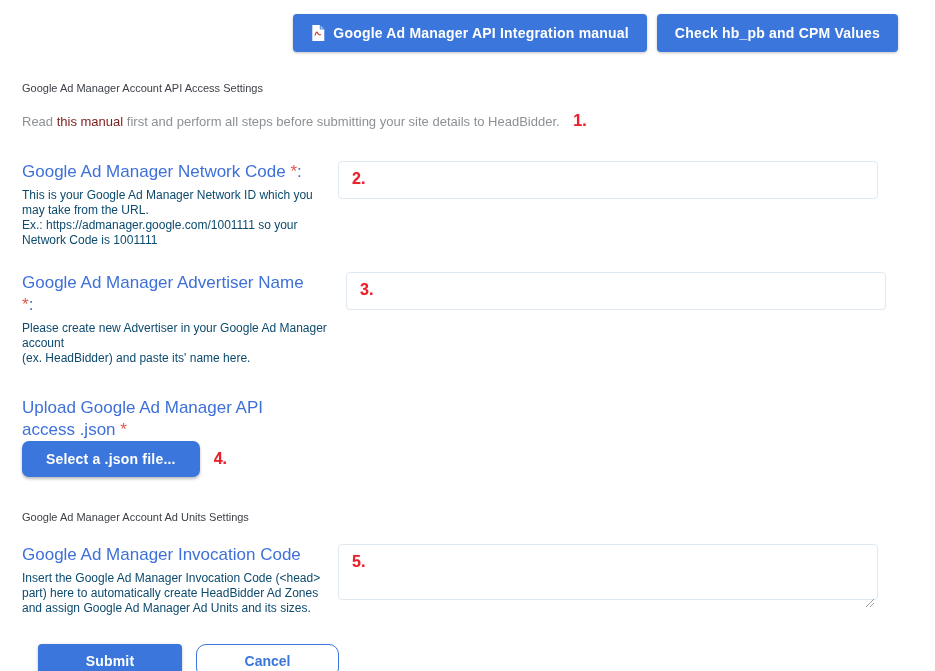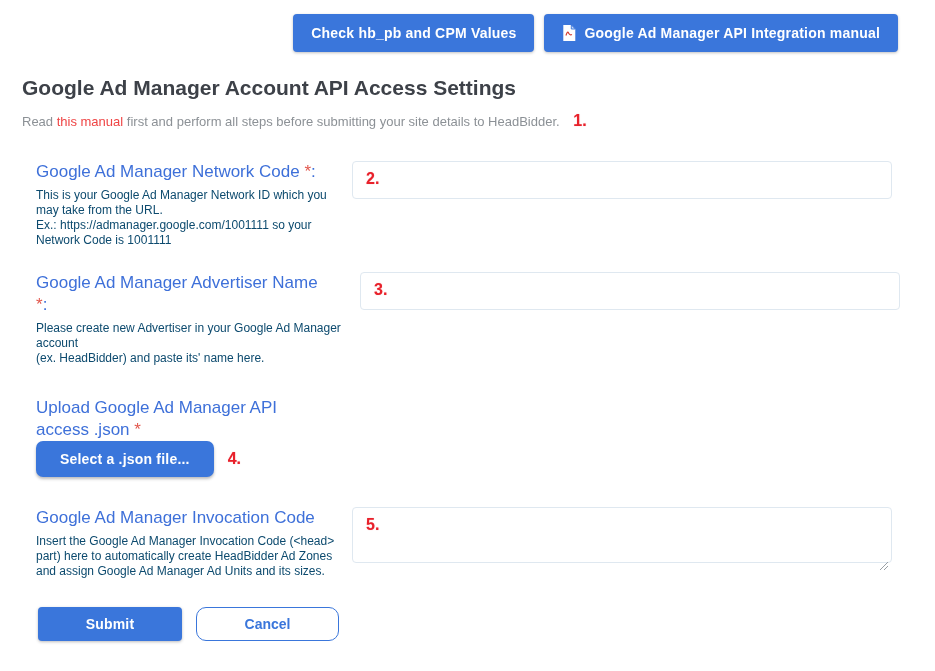--- a/index.html
+++ b/index.html
@@ -28,49 +28,49 @@
     font-weight: 700;
     height: 38px;
     padding: 0 18px;
     box-shadow: 0 1px 3px rgba(32,33,36,.28);
     display: inline-flex;
     align-items: center;
     gap: 8px;
     letter-spacing: .2px;
   }
   .section-title {
-    font-size: 21px;
-    font-weight: 700;
+    font-size: 11px;
+    font-weight: 400;
     color: #3d4148;
     margin: 26px 15px 0 22px;
     line-height: 20px;
   }
   .intro {
     margin: 14px 0 0 22px;
     font-size: 13px;
     color: #8c9196;
     line-height: 18px;
   }
   .intro a {
-    color: #ef4444;
+    color: #7f1d1d;
     font-weight: 500;
     text-decoration: none;
     cursor: pointer;
   }
   .annotation {
     color: #e8212b;
     font-weight: 700;
     font-size: 16px;
     text-shadow: 0 0 1px rgba(232,33,43,.4);
   }
   .intro .annotation { margin-left: 10px; }
   .form-area { margin-top: 30px; }
   .row {
     display: flex;
-    padding-left: 36px;
+    padding-left: 22px;
   }
   .label-col { width: 316px; flex: none; }
   .field-label {
     color: #3e70d9;
     font-size: 17px;
     font-weight: 500;
     line-height: 22px;
     max-width: 292px;
   }
   .req { color: #e2574d; font-weight: 500; }
@@ -158,31 +158,31 @@
     font-weight: 700;
     border-radius: 10px;
     cursor: pointer;
   }
   .doc-icon { display: inline-flex; align-items: center; }
 </style>
 </head>
 <body>
 
 <div class="topbar">
-  <button class="btn btn-primary">Check hb_pb and CPM Values</button>
   <button class="btn btn-primary">
     <span class="doc-icon">
       <svg width="14" height="16" viewBox="0 0 12 14" aria-hidden="true">
         <path d="M1 0 h7 l3.5 3.5 V14 H1 Z" fill="#ffffff"></path>
         <path d="M8 0 v3.5 h3.5 Z" fill="#c9d9f5" stroke="#3a76db" stroke-width="0.8"></path>
         <path d="M3.3 9.2 C4.3 6.4 4.9 5.4 5.4 6.6 C5.9 7.8 6.9 9.2 8.6 8.3" fill="none" stroke="#d23b2f" stroke-width="1"></path>
       </svg>
     </span>
     <span>Google Ad Manager API Integration manual</span>
   </button>
+  <button class="btn btn-primary">Check hb_pb and CPM Values</button>
 </div>
 
 <h1 class="section-title">Google Ad Manager Account API Access Settings</h1>
 
 <p class="intro">
   <span>Read</span>
   <a>this manual</a>
   <span>first and perform all steps before submitting your site details to HeadBidder.</span>
   <span class="annotation">1.</span>
 </p>
@@ -225,20 +225,21 @@
         <span>Upload Google Ad Manager API access .json</span>
         <span class="req">*</span>
       </div>
     </div>
     <div class="field-col upload-line">
       <button class="btn btn-primary select-file-btn">Select a .json file...</button>
       <span class="annotation inline-annotation">4.</span>
     </div>
   </div>
 
+  <h1 class="section-title adunits-title">Google Ad Manager Account Ad Units Settings</h1>
 
   <div class="row row-4 row-4-wrap">
     <div class="label-col">
       <div class="field-label">
         <span>Google Ad Manager Invocation Code</span>
       </div>
       <div class="field-help">Insert the Google Ad Manager Invocation Code (&lt;head&gt; part) here to automatically create HeadBidder Ad Zones and assign Google Ad Manager Ad Units and its sizes.</div>
     </div>
     <div class="field-col">
       <textarea class="textarea-input" value="" style=""></textarea>

